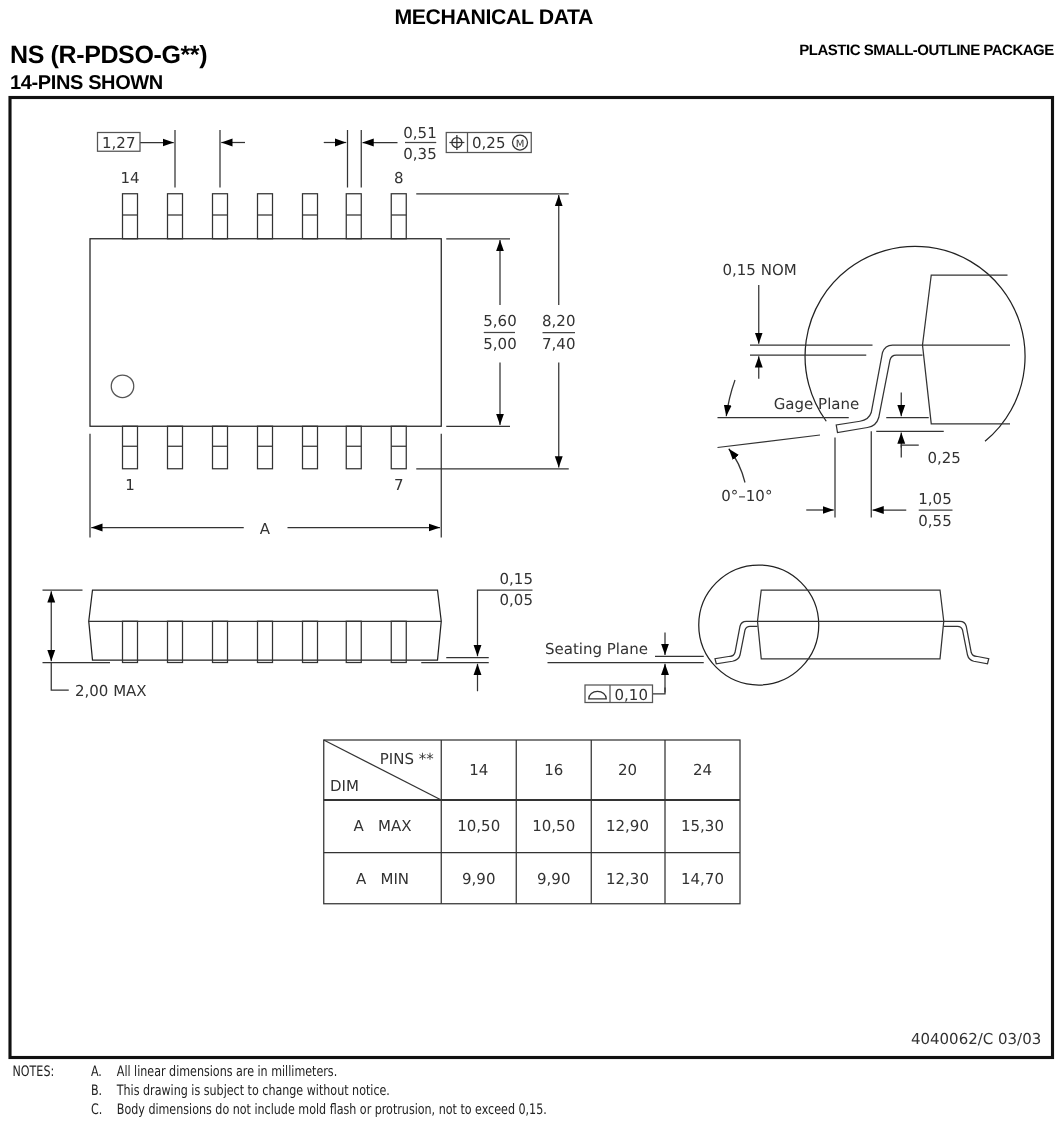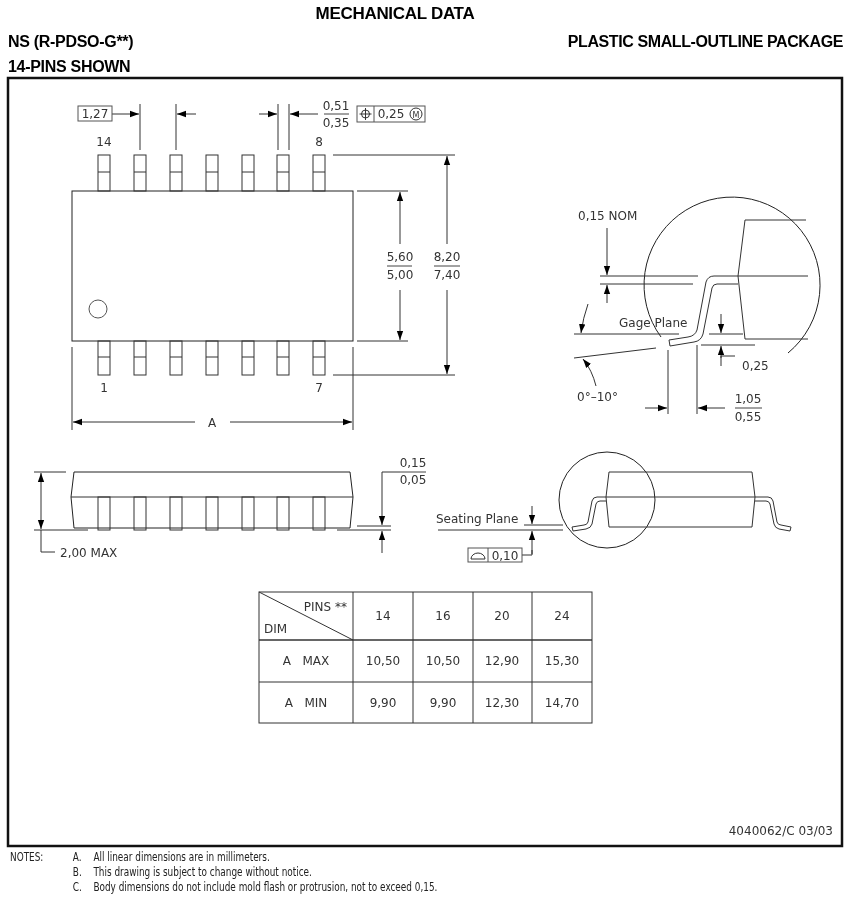--- a/index.html
+++ b/index.html
@@ -1,20 +1,20 @@
 <!DOCTYPE html>
 <html><head>
   <meta charset="utf-8">
   <style>
     html, body { margin: 0; padding: 0; background: #ffffff; }
     body { width: 850px; height: 910px; position: relative; overflow: hidden; font-family: "Liberation Sans", sans-serif; color: #000; }
     .hdr { position: absolute; font-family: "Liberation Sans", sans-serif; font-weight: bold; white-space: nowrap; }
     #title { left: 0; width: 790px; top: 4px; text-align: center; font-size: 17px; letter-spacing: -0.3px; }
-    #pkgcode { left: 8px; top: 33px; font-size: 16px; letter-spacing: -0.3px; }
-    #pkgname { right: 7px; top: 33px; font-size: 16px; letter-spacing: -0.4px; padding-left: 14px; }
+    #pkgcode { left: 8px; top: 33px; font-size: 20px; letter-spacing: -0.3px; }
+    #pkgname { right: 7px; top: 33px; font-size: 12px; letter-spacing: -0.4px; padding-left: 14px; }
     #pinsshown { left: 8px; top: 58px; font-size: 16px; letter-spacing: -0.3px; }
     #drawing { position: absolute; left: 0; top: 0; }
     .cad { font-family: "DejaVu Sans", sans-serif; fill: #333; }
     .notes { position: absolute; left: 10px; top: 850px; font-family: "DejaVu Sans Condensed", "DejaVu Sans", sans-serif; font-size: 11.5px; color: #222; transform-origin: 0 0; transform: scaleX(0.86); }
     .notes-row { display: flex; height: 15px; line-height: 15px; white-space: nowrap; }
     .notes-label { width: 73px; }
     .notes-letter { width: 24px; }
   </style>
 </head>
 <body>

